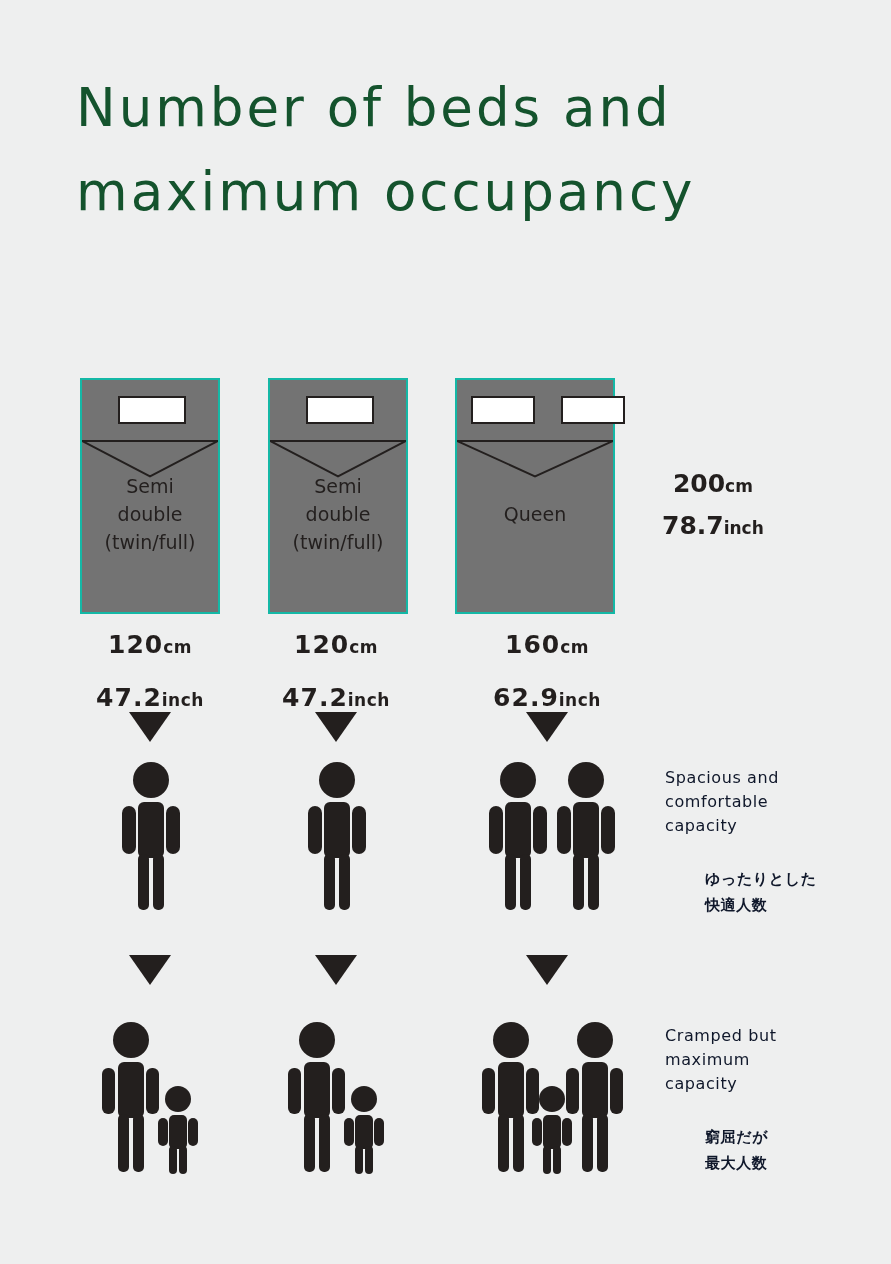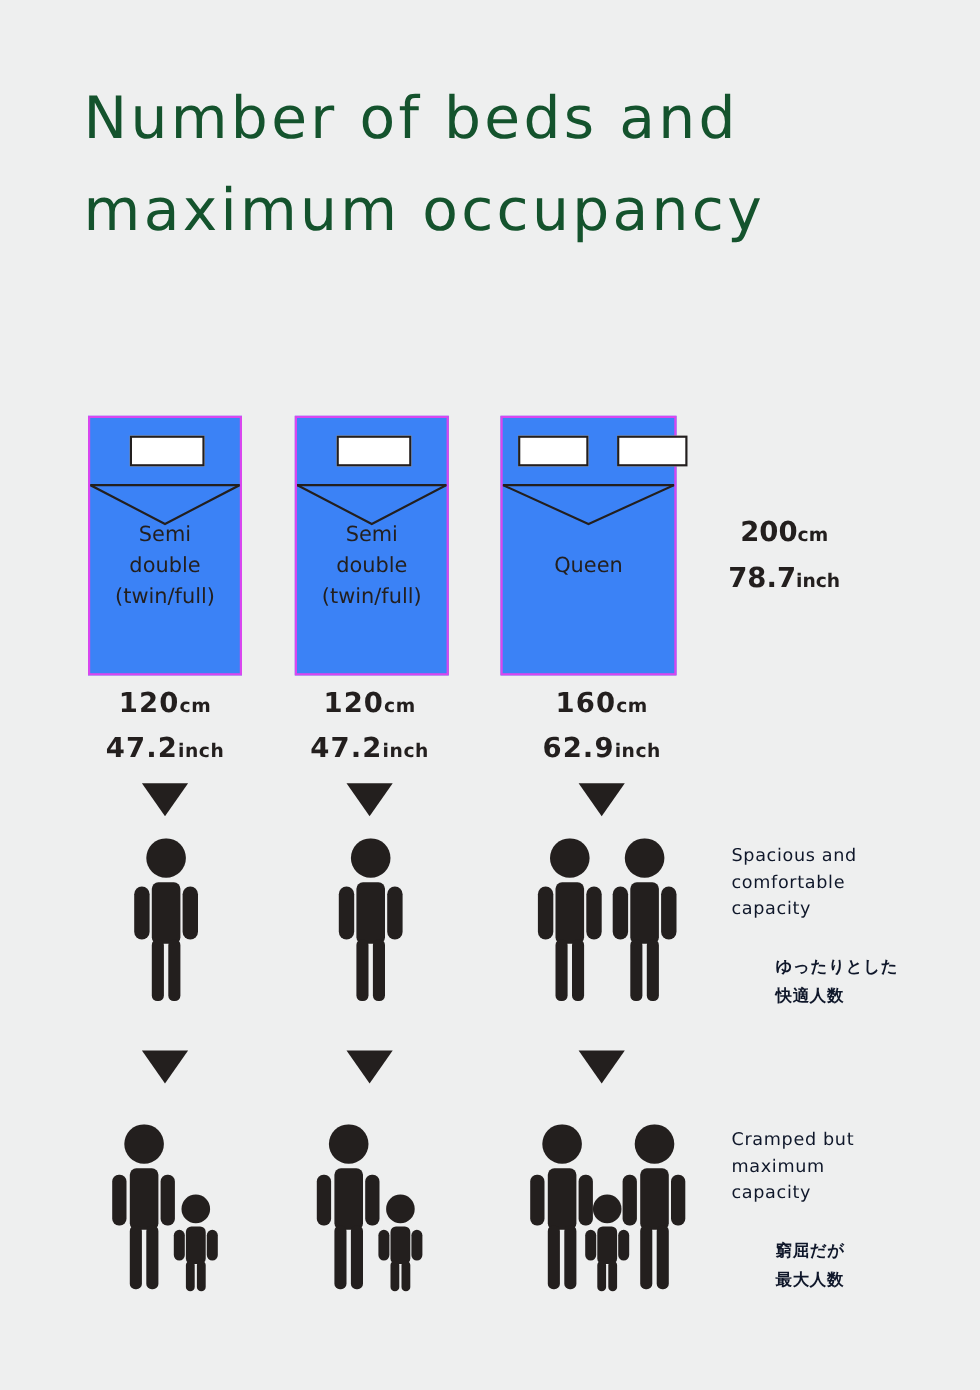--- a/index.html
+++ b/index.html
@@ -46,22 +46,22 @@
   
   .beds {
     position: absolute;
     left: 0;
     top: 378px;
     width: 891px;
     height: 240px;
   }
   .bed {
     position: absolute;
-    border: 2px solid #d946ef;
-    background: #3b82f6;
+    border: 2px solid #14b8a6;
+    background: #737373;
     box-sizing: border-box;
   }
   .bed .pillow {
     position: absolute;
     border: 2px solid #231f1e;
     background: #ffffff;
     box-sizing: border-box;
     height: 28px;
   }
   .bed-label {
@@ -92,21 +92,21 @@
   }
   .dim .num {
     font-size: 25px;
     letter-spacing: 1px;
   }
   .dim .unit {
     font-size: 17px;
     letter-spacing: 0.5px;
   }
   .dim .line {
-    line-height: 38px;
+    line-height: 50px;
     white-space: nowrap;
   }
 
   .side-dim {
     position: absolute;
     left: 662px;
     top: 466px;
     text-align: center;
     font-weight: 700;
   }

